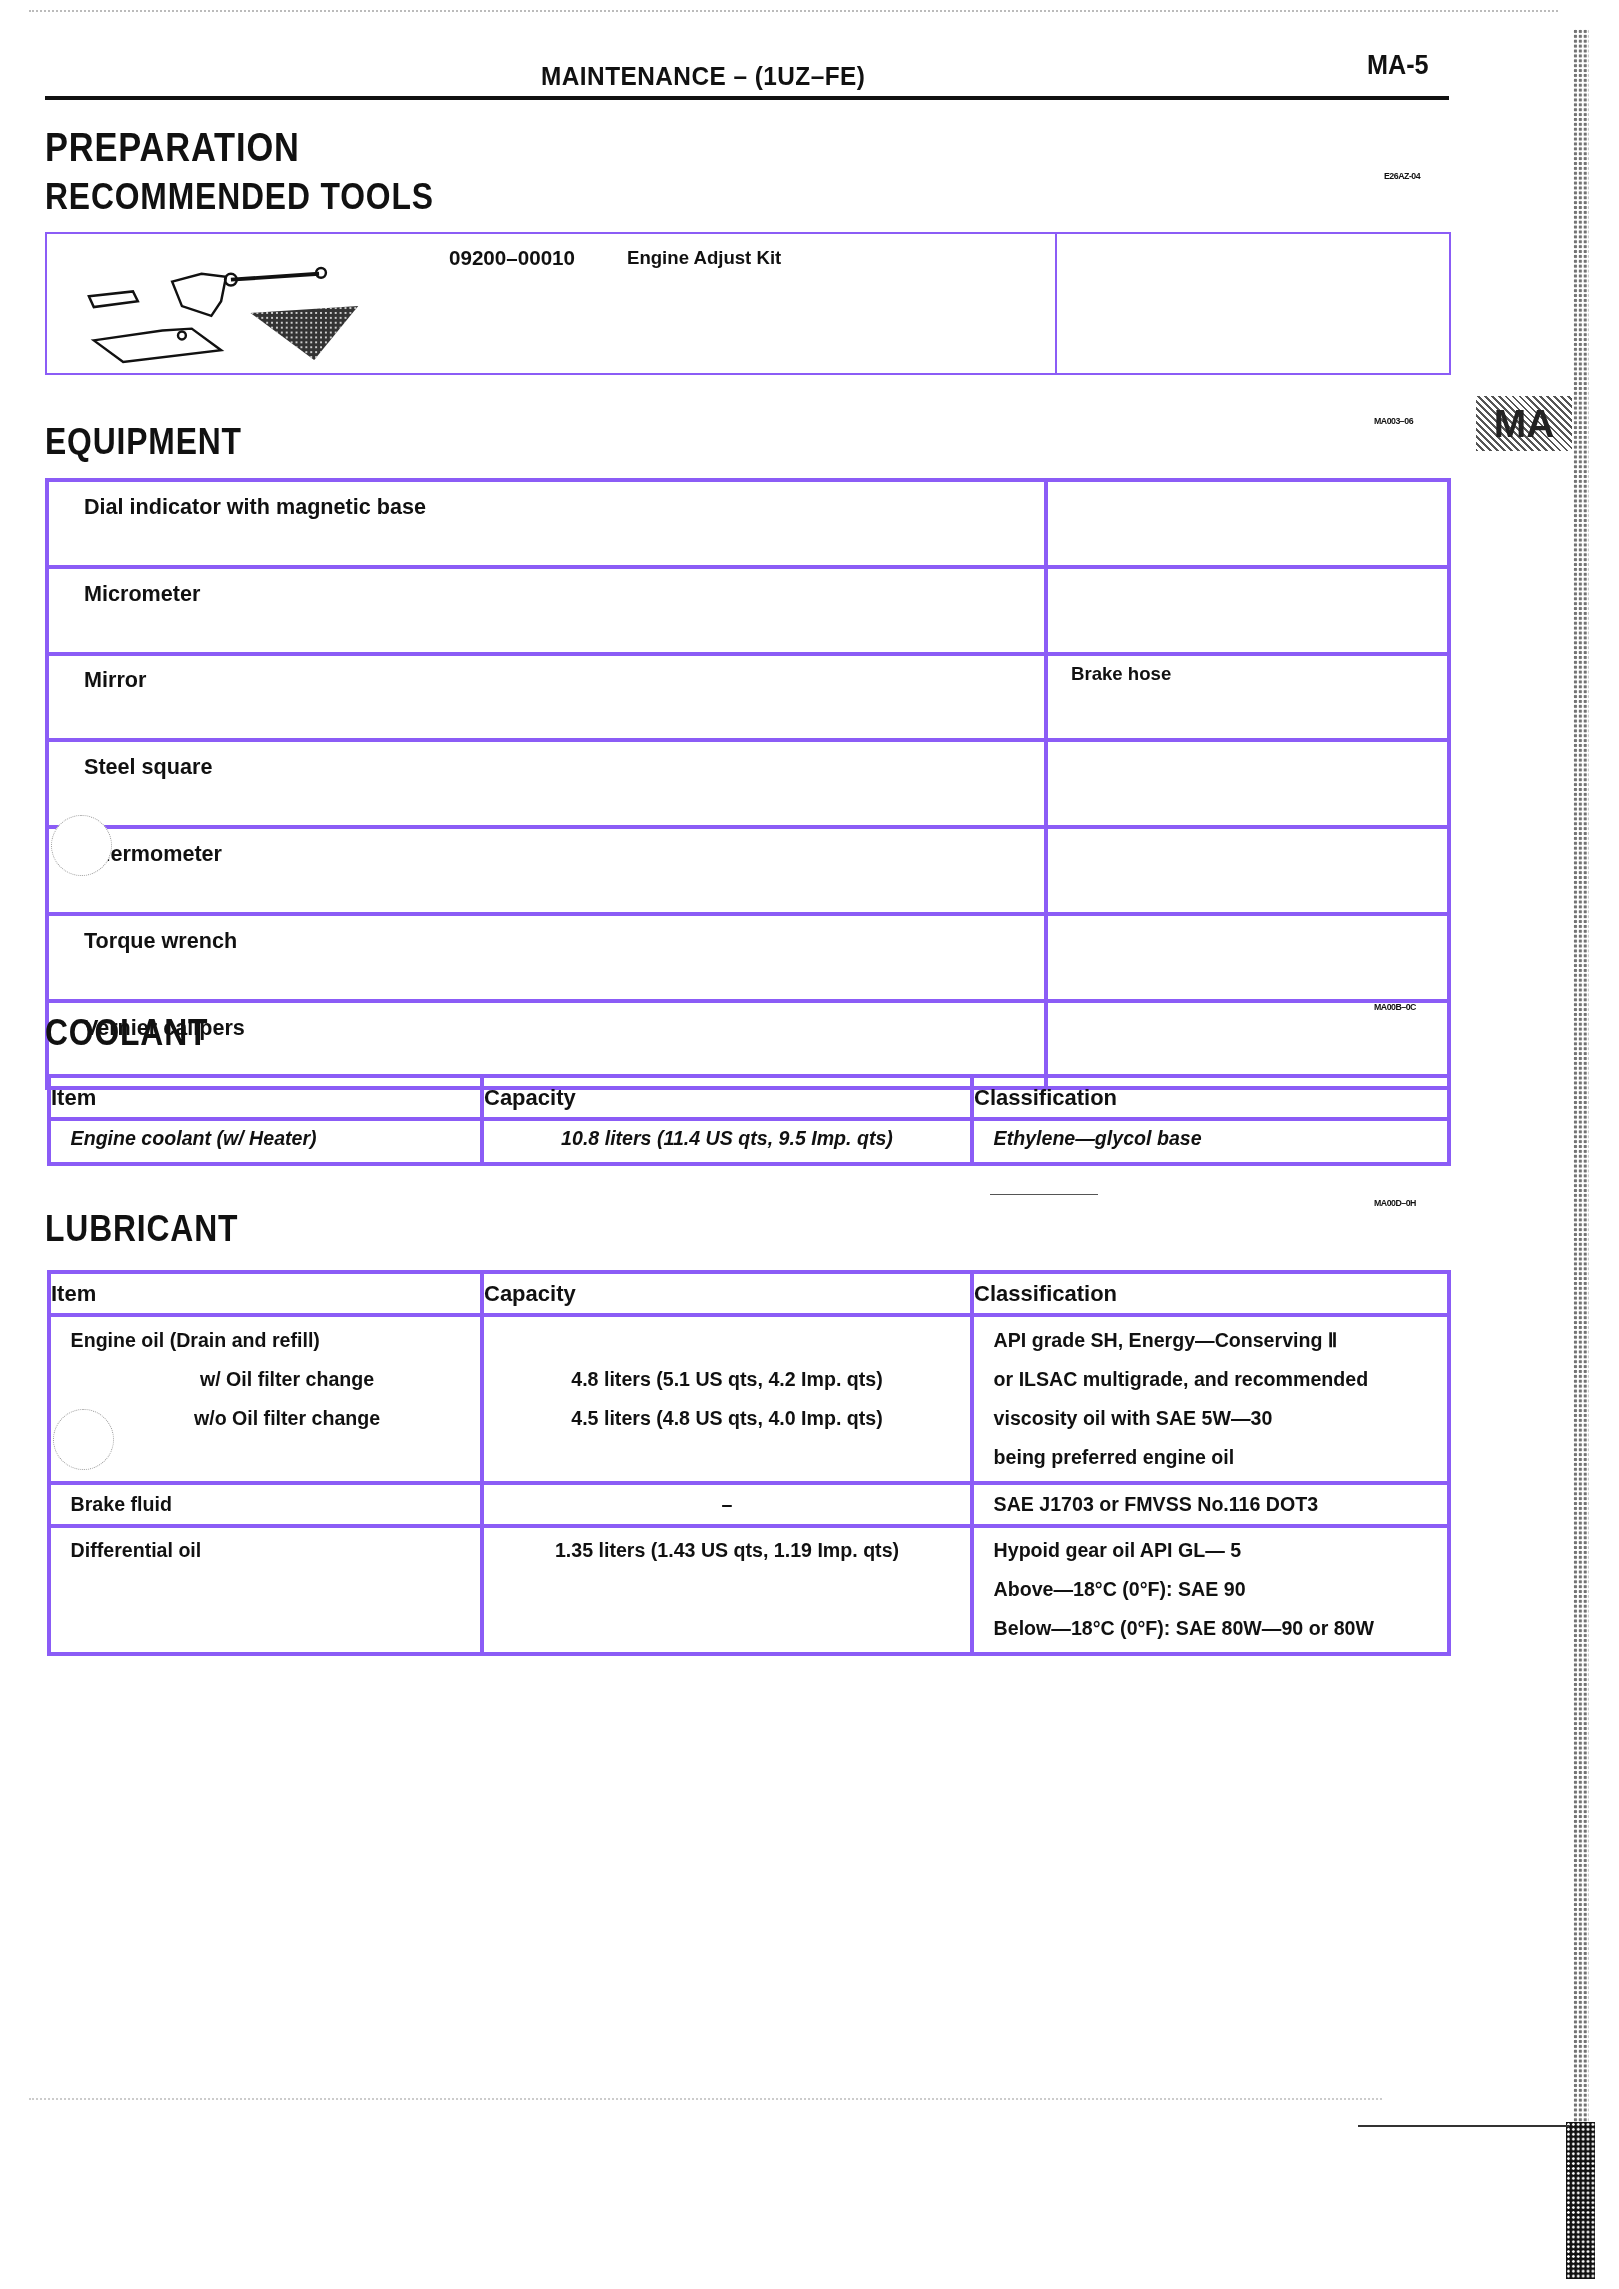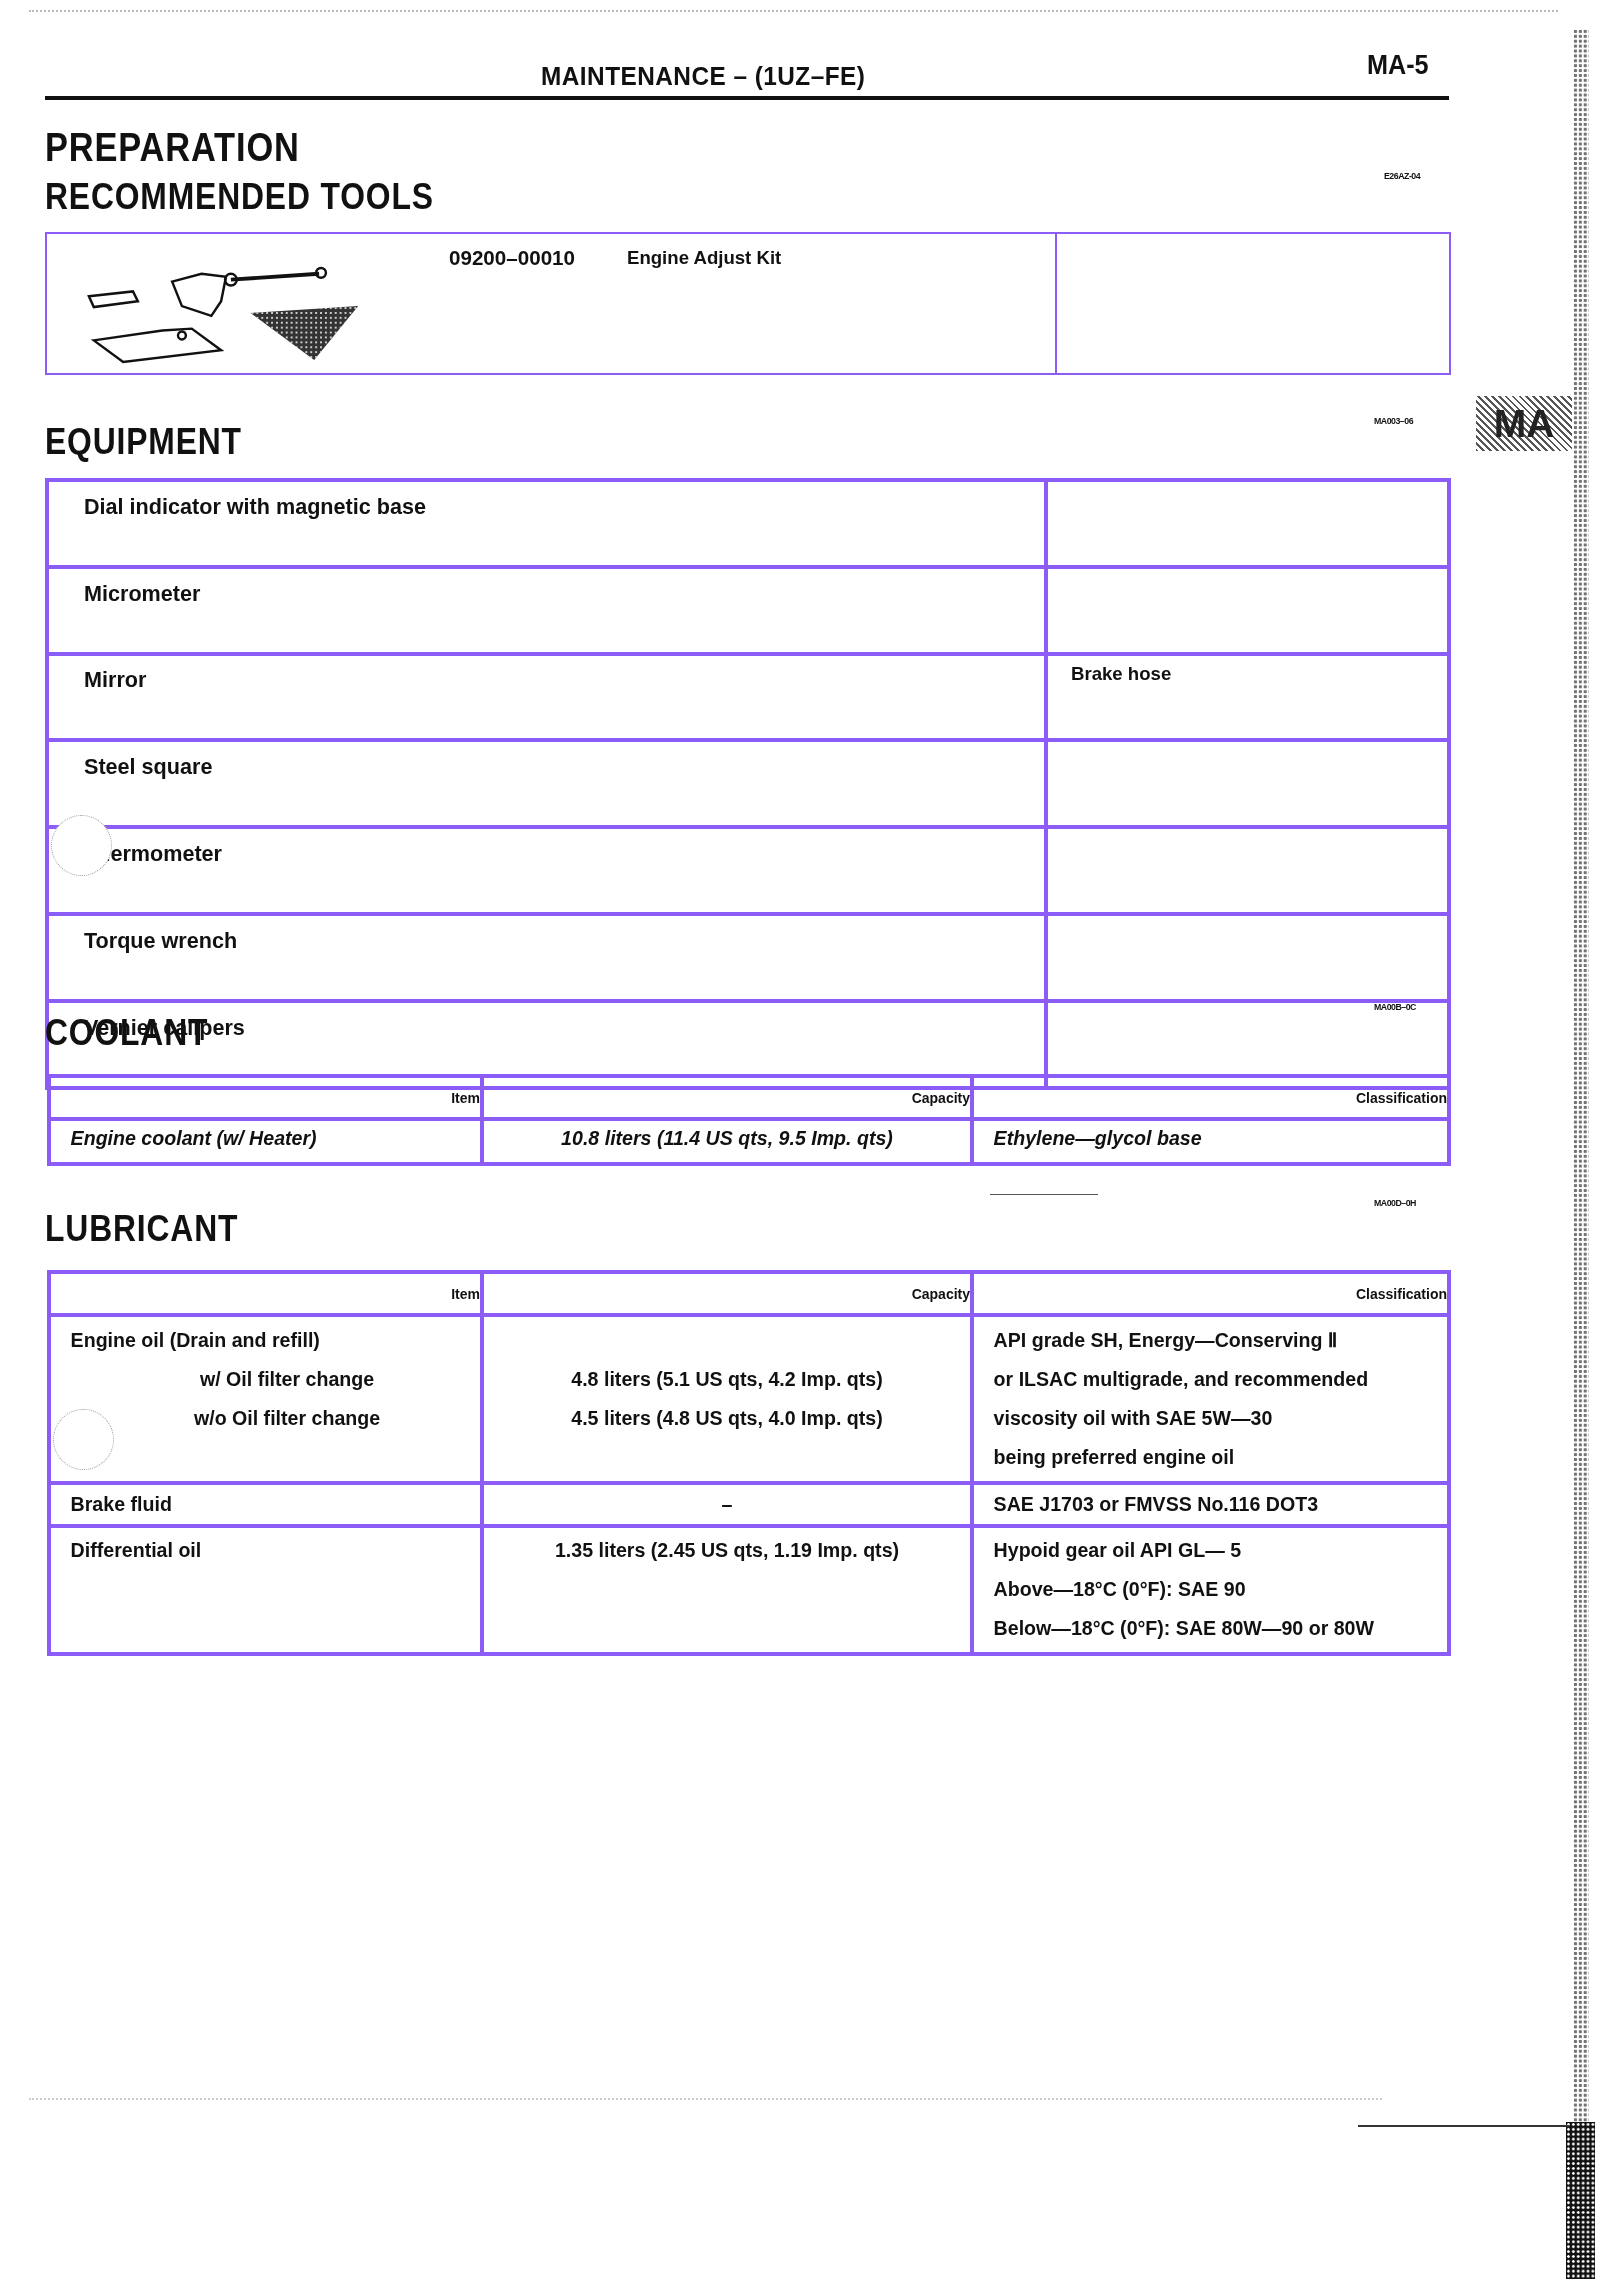--- a/index.html
+++ b/index.html
@@ -11,21 +11,21 @@
   .scan-top { left: 29px; top: 9.8px; width: 1529px; height: 0; border-top: 2px dotted #bbb; }
   .scan-bottom { left: 29px; top: 2098px; width: 1353px; height: 0; border-top: 2px dotted #ccc; }
   .header-title { left: 541px; top: 61px; font-size: 26.5px; font-weight: bold; letter-spacing: 0.5px; transform: scaleX(0.92); transform-origin: left; }
   .page-num { left: 1367px; top: 49px; font-size: 28px; font-weight: bold; transform: scaleX(0.9); transform-origin: left; }
   .header-rule { left: 45px; top: 96px; width: 1404px; height: 3.9px; background: #111; }
   .h1 { left: 45px; font-weight: bold; font-size: 40px; transform: scaleX(0.86); transform-origin: left; letter-spacing: 1px; }
   .h2 { left: 45px; font-weight: bold; font-size: 37px; transform: scaleX(0.86); transform-origin: left; letter-spacing: 1px; }
   .code { font-size: 8.8px; font-weight: bold; letter-spacing: -0.5px; }
   table { position: absolute; border-collapse: collapse; }
   td, th { border: 4px solid #8b5cf6; padding: 0; font-weight: bold; font-size: 20.6px; vertical-align: top; }
-  th { font-size: 14px; text-align: right; vertical-align: middle; }
+  th { font-size: 22px; text-align: left; vertical-align: middle; }
   .tools-table { left: 45px; top: 232px; width: 1406px; height: 143px; }
   .tools-table td { border-width: 2px; }
   .equip { left: 45px; top: 478px; width: 1406px; }
   .equip td { height: 71px; padding: 11.8px 0 0 35px; font-size: 21.6px; margin-top: 44px; }
   .equip td.rc { padding: 7.8px 0 0 23.5px; font-size: 18.6px; width: 376px; }
   .coolant { left: 47px; top: 1074px; width: 1404px; }
   .coolant th { height: 39px; }
   .coolant td { height: 35px; padding: 5.9px 0 0 19.6px; font-size: 19.6px; font-style: italic; }
   .lub { left: 47px; top: 1270px; width: 1404px; }
   .lub th { height: 39px; }
@@ -191,21 +191,21 @@
           <span class="line" style="height:31px;line-height:31px;">SAE J1703 or FMVSS No.116 DOT3</span>
         </td>
   </tr>
   <tr>
     <td>
       <span class="line">Differential oil</span>
       <span class="line"></span>
       <span class="line"></span>
     </td>
     <td class="center">
-      <span class="line">1.35 liters (2.45 US qts, 1.19 Imp. qts)</span>
+      <span class="line">1.35 liters (1.43 US qts, 1.19 Imp. qts)</span>
       <span class="line"></span>
       <span class="line"></span>
     </td>
     <td>
       <span class="line">Hypoid gear oil API GL— 5</span>
       <span class="line">Above—18°C (0°F): SAE 90</span>
       <span class="line">Below—18°C (0°F): SAE 80W—90 or 80W</span>
     </td>
   </tr>
 </tbody>

